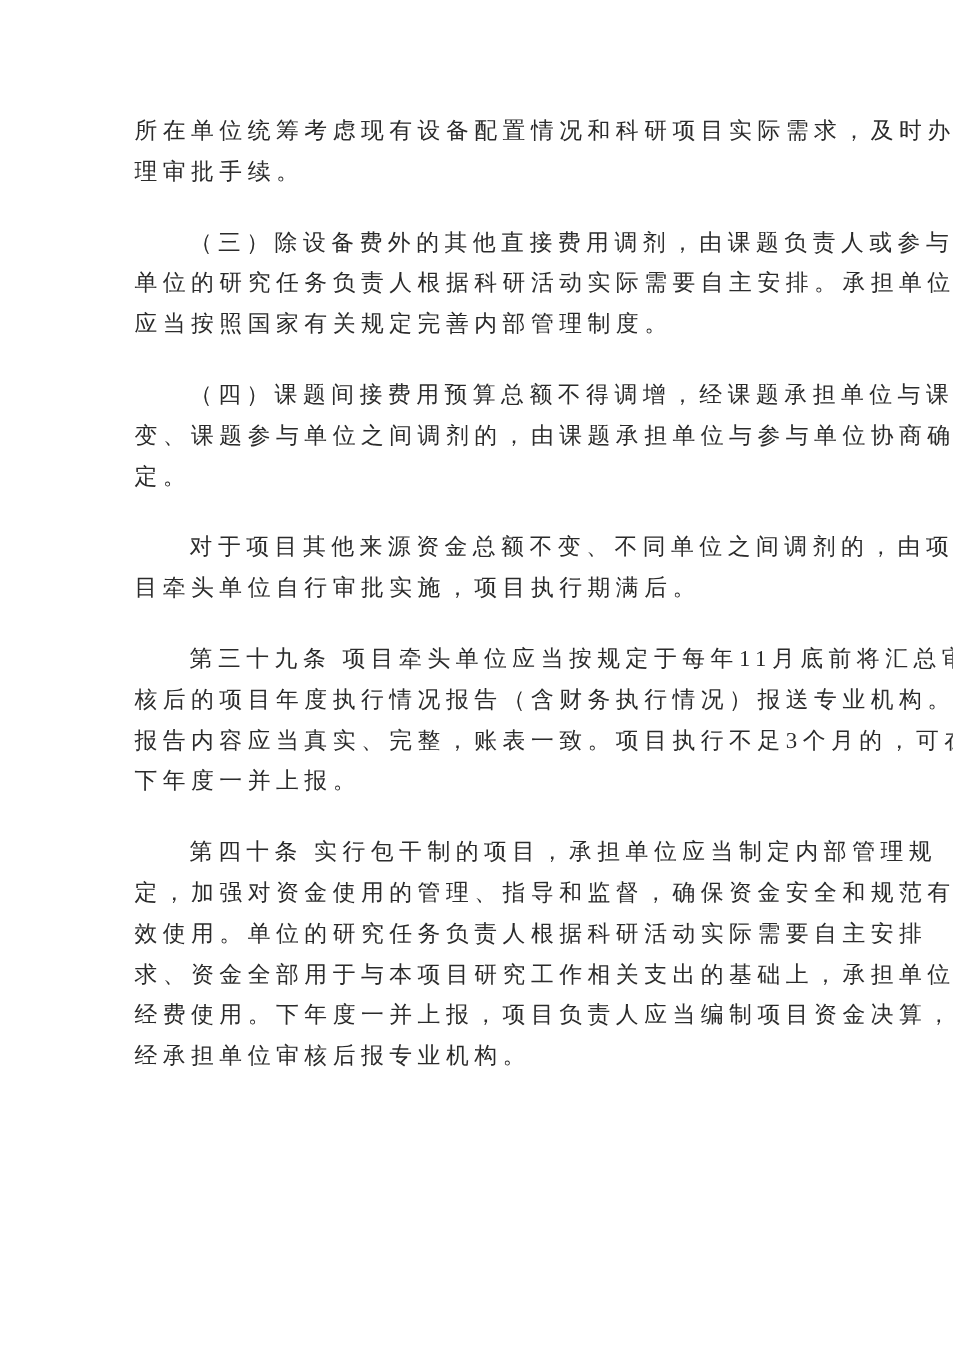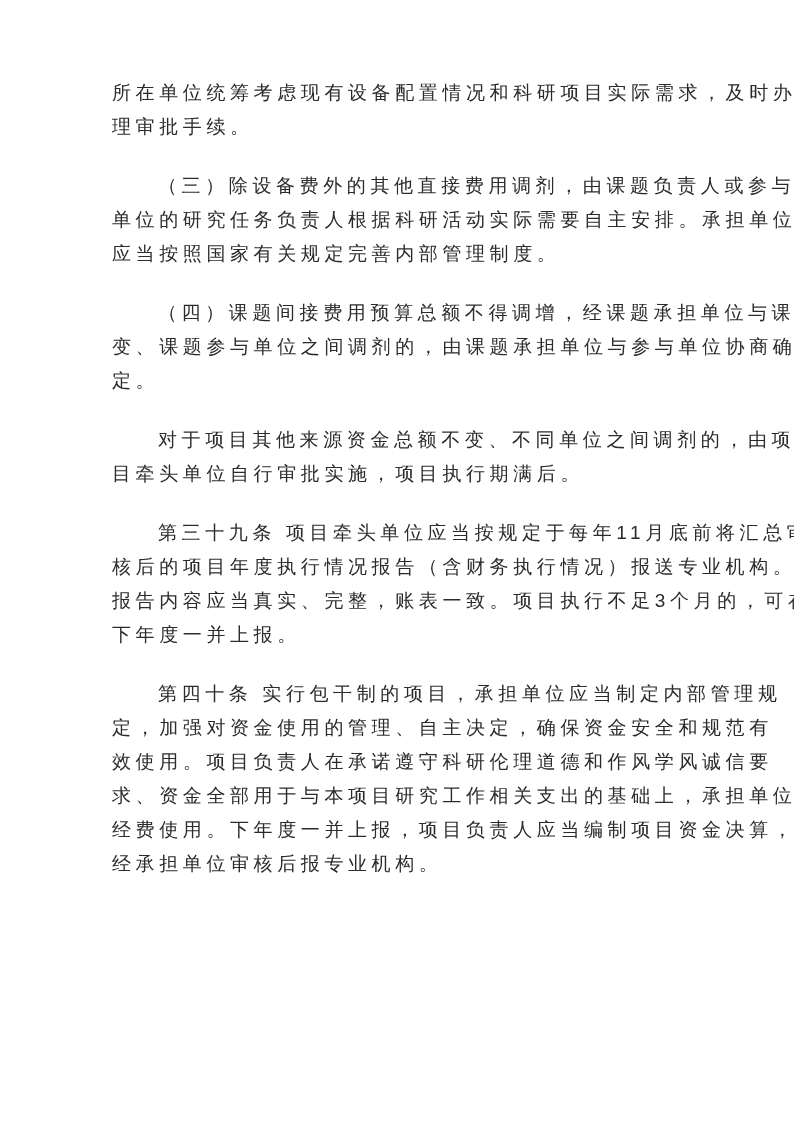--- a/index.html
+++ b/index.html
@@ -1,22 +1,22 @@
 <!DOCTYPE html>
 <html><head>
 <meta charset="utf-8">
 <style>
   html, body { margin: 0; padding: 0; background: #ffffff; }
   body { width: 794px; height: 1123px; position: relative; overflow: hidden; }
   .page {
     position: absolute;
     left: 112px;
-    top: 76px;
+    top: 93px;
     width: 580px;
-    font-family: Liberation Sans, sans-serif;
+    font-family: Liberation Serif, serif;
     font-size: 19px;
     line-height: 34px;
     color: #2b2b2b;
     letter-spacing: 4.6px;
   }
   .para { margin: 0 0 25px 0; text-align: justify; word-break: break-all; }
   .line { display: block; white-space: nowrap; }
 </style>
 </head>
 <body>
@@ -47,20 +47,20 @@
 
   <p class="para">
     <span class="line" style="padding-left:46px">第三十九条 项目牵头单位应当按规定于每年11月底前将汇总审</span>
     <span class="line">核后的项目年度执行情况报告（含财务执行情况）报送专业机构。</span>
     <span class="line">报告内容应当真实、完整，账表一致。项目执行不足3个月的，可在</span>
     <span class="line">下年度一并上报。</span>
   </p>
 
   <p class="para">
     <span class="line" style="padding-left:46px">第四十条 实行包干制的项目，承担单位应当制定内部管理规</span>
-    <span class="line">定，加强对资金使用的管理、自主决定，确保资金安全和规范有</span>
-    <span class="line">效使用。项目负责人在承诺遵守科研伦理道德和作风学风诚信要</span>
+    <span class="line">定，加强对资金使用的管理、指导和监督，确保资金安全和规范有</span>
+    <span class="line">效使用。单位的研究任务负责人根据科研活动实际需要自主安排</span>
     <span class="line">求、资金全部用于与本项目研究工作相关支出的基础上，承担单位</span>
     <span class="line">经费使用。下年度一并上报，项目负责人应当编制项目资金决算，</span>
     <span class="line">经承担单位审核后报专业机构。</span>
   </p>
 
 </div>
 
 </body></html>

